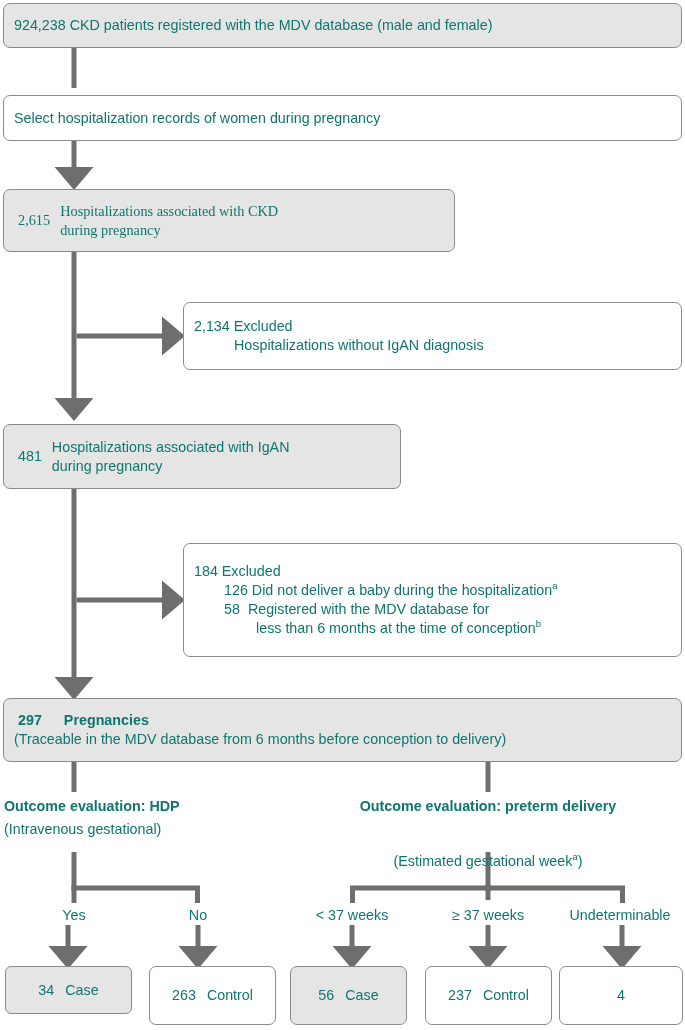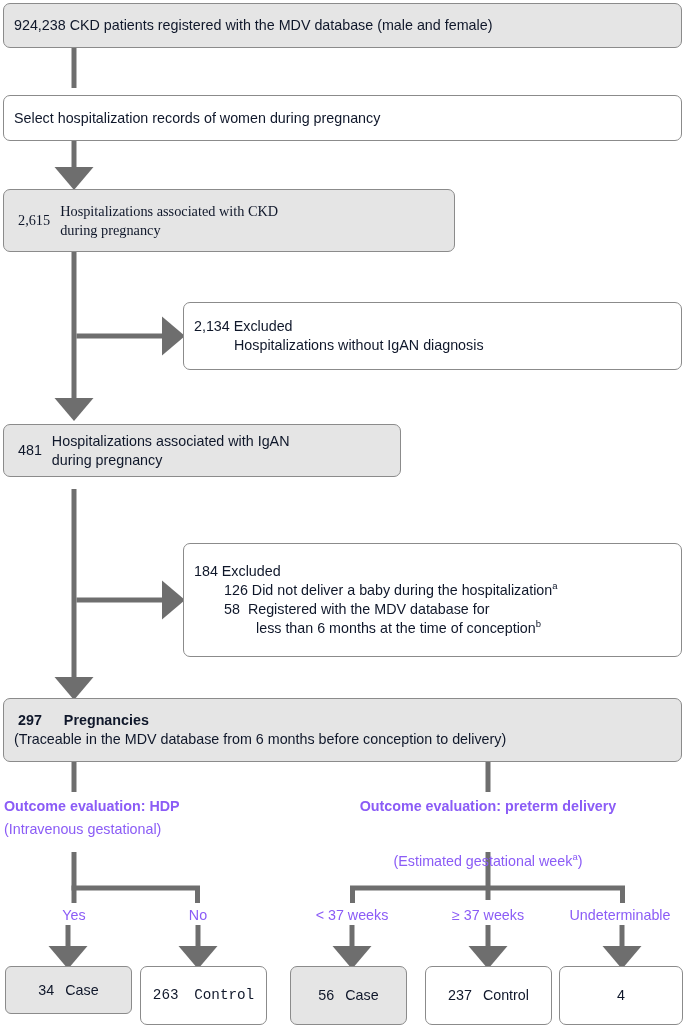--- a/index.html
+++ b/index.html
@@ -22,21 +22,21 @@
     height: 1030px;
   }
   .box {
     position: absolute;
     box-sizing: border-box;
     border: 1.6px solid #8b8b8b;
     border-radius: 7px;
     background: #ffffff;
     font-size: 14.3px;
     line-height: 19px;
-    color: #0f172a;
+    color: #0f766e;
     display: flex;
     align-items: center;
   }
   .box.shaded {
     background: #e5e5e5;
     border-color: #8b8b8b;
   }
   .box .pad {
     padding: 0 10px;
     width: 100%;
@@ -62,21 +62,21 @@
     font-size: 9.5px;
     vertical-align: super;
     line-height: 0;
   }
   .stack { display: block; }
   .bold { font-weight: bold; }
   .label {
     position: absolute;
     font-size: 14.3px;
     line-height: 18px;
-    color: #8b5cf6;
+    color: #0f766e;
     white-space: nowrap;
   }
   .label.center { transform: translateX(-50%); text-align: center; }
   .label.bold { font-weight: bold; }
   .centerbox {
     justify-content: center;
     text-align: center;
   }
 </style>
 </head>
@@ -147,21 +147,21 @@
   </div>
 </div>
 
 <div class="box" style="left:183px; top:302px; width:499px; height:68px;">
   <div class="pad">
     <span class="stack">2,134 Excluded</span>
     <span class="stack indent1">Hospitalizations without IgAN diagnosis</span>
   </div>
 </div>
 
-<div class="box shaded" style="left:3px; top:424px; width:398px; height:53px;">
+<div class="box shaded" style="left:3px; top:424px; width:398px; height:65px;">
   <div class="pad">
     <div class="row2">
       <span class="n">481</span>
       <span class="t">
         <span class="stack">Hospitalizations associated  with IgAN</span>
         <span class="stack">during pregnancy</span>
       </span>
     </div>
   </div>
 </div>
@@ -207,21 +207,21 @@
 <div class="label center" style="left:352px; top:906px;">&lt; 37 weeks</div>
 <div class="label center" style="left:488px; top:906px;">≥ 37 weeks</div>
 <div class="label center" style="left:620px; top:906px;">Undeterminable</div>
 
 <div class="box shaded centerbox" style="left:5px; top:966px; width:127px; height:48px;border-radius:6px;">
   <div class="pad centerbox" style="text-align:center;">
     <span>34</span>
     <span style="padding-left:7px;">Case</span>
   </div>
 </div>
-<div class="box centerbox" style="left:140px; top:966px; width:127px; height:59px;font-family:Liberation Mono, monospace;">
+<div class="box centerbox" style="left:149px; top:966px; width:127px; height:59px;">
   <div class="pad" style="text-align:center;">
     <span>263</span>
     <span style="padding-left:7px;">Control</span>
   </div>
 </div>
 
 <div class="box shaded centerbox" style="left:290px; top:966px; width:117px; height:59px;">
   <div class="pad" style="text-align:center;">
     <span>56</span>
     <span style="padding-left:7px;">Case</span>

